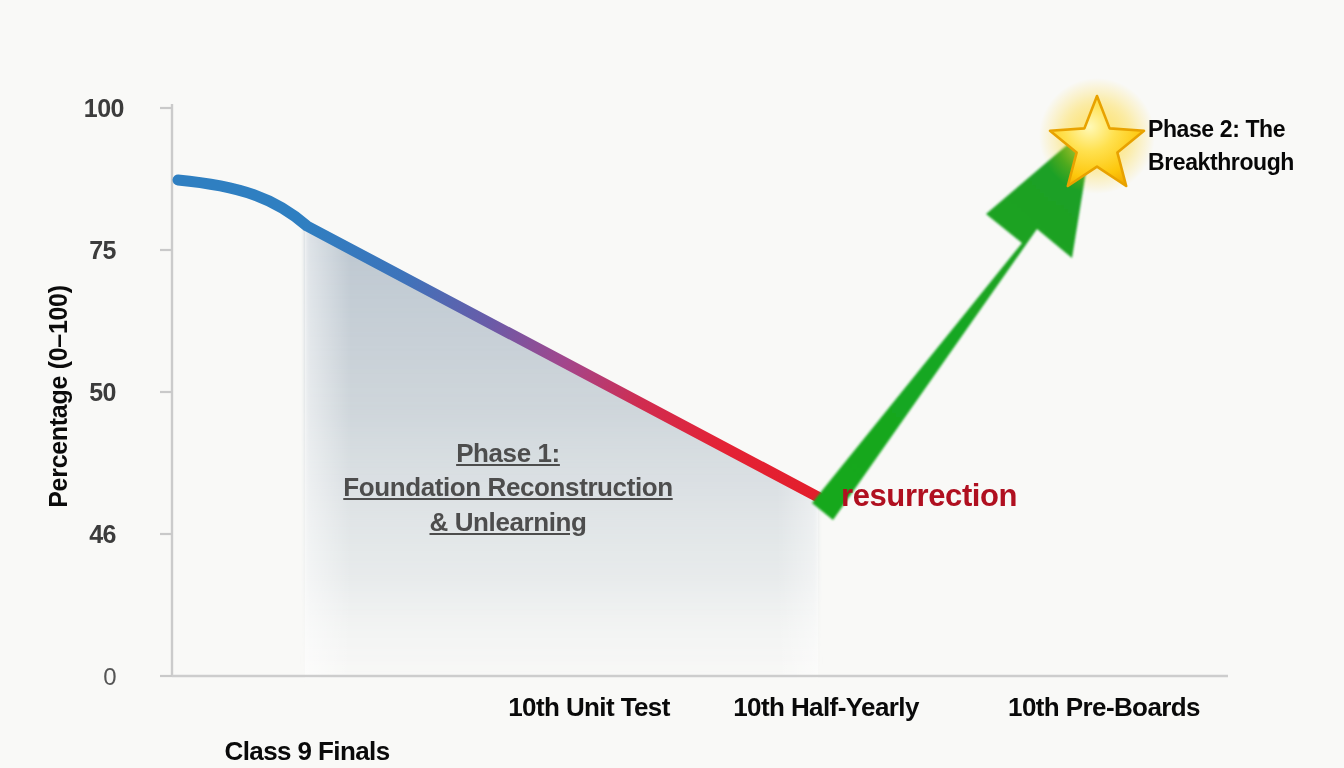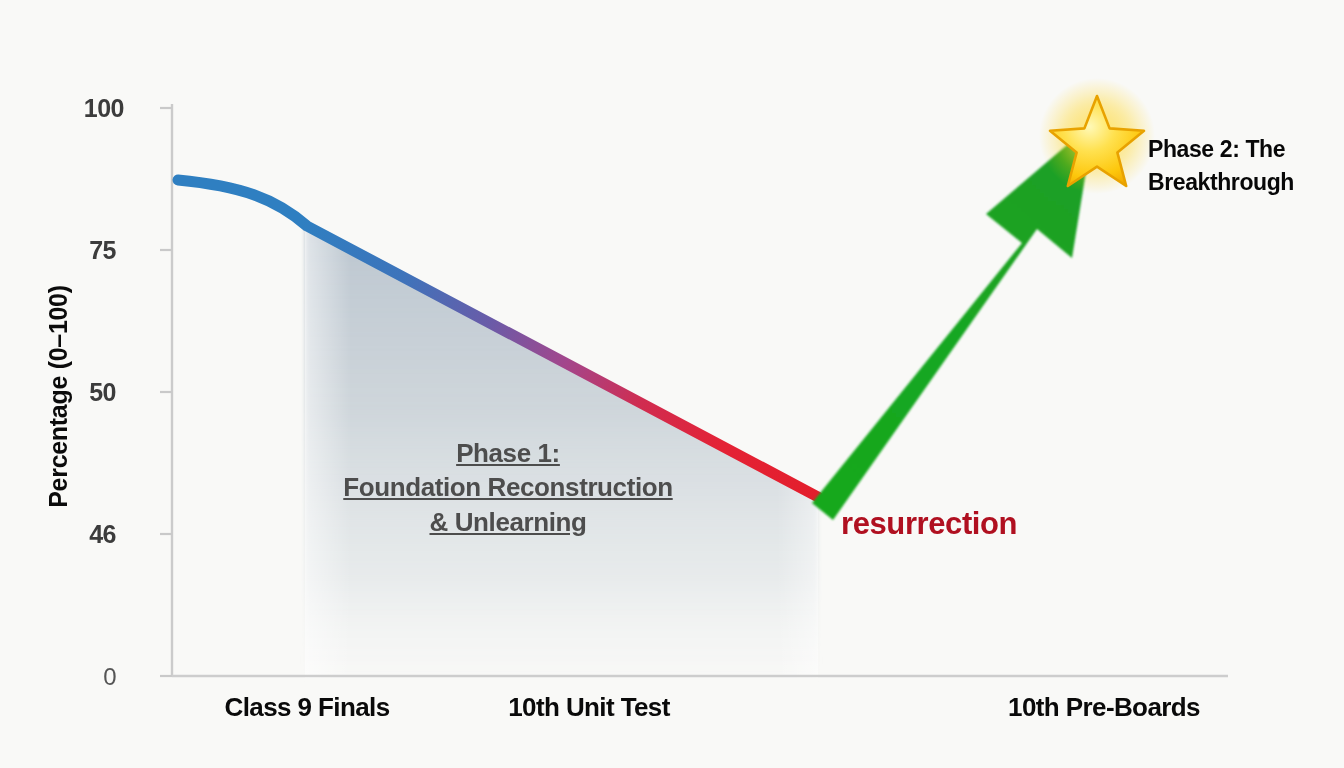--- a/index.html
+++ b/index.html
@@ -75,26 +75,25 @@
   .phase2-label {
     position: absolute;
     left: 1148px;
     top: 113px;
     width: 196px;
     color: #080808;
     font-weight: bold;
     font-size: 23px;
     line-height: 1.45;
     letter-spacing: -0.4px;
-    margin-top: 20px;
   }
   .resurrection-label {
     position: absolute;
     left: 841px;
-    top: 506px;
+    top: 478px;
     color: #b01020;
     font-weight: bold;
     font-size: 31px;
     letter-spacing: -0.4px;
     white-space: nowrap;
   }
 </style>
 </head>
 <body>
 
@@ -203,22 +202,23 @@
   </svg>
 
   <div class="yaxis-title">Percentage (0–100)</div>
 
   <div class="ytick" style="left:44px; top:94px;">100</div>
   <div class="ytick" style="left:36px; top:236px;text-align:right;">75</div>
   <div class="ytick" style="left:36px; top:378px;">50</div>
   <div class="ytick" style="left:36px; top:520px;">46</div>
   <div class="ytick zero" style="left:36px; top:663px;">0</div>
 
-  <div class="xtick" style="left:307px;">Class 9 Finals</div>
+  <div class="xtick" style="left:307px;margin-top:44px;">Class 9 Finals</div>
   <div class="xtick" style="left:565px;margin-left:24px;">10th Unit Test</div>
+  <div class="xtick" style="left:826px;">10th Half-Yearly</div>
   <div class="xtick" style="left:1104px;text-align:center;">10th Pre-Boards</div>
 
   <div class="phase1-label">
     <span>Phase 1:</span><br>
     <span>Foundation Reconstruction</span><br>
     <span>&amp; Unlearning</span>
   </div>
 
   <div class="phase2-label">
     <span>Phase 2: The</span><br>

